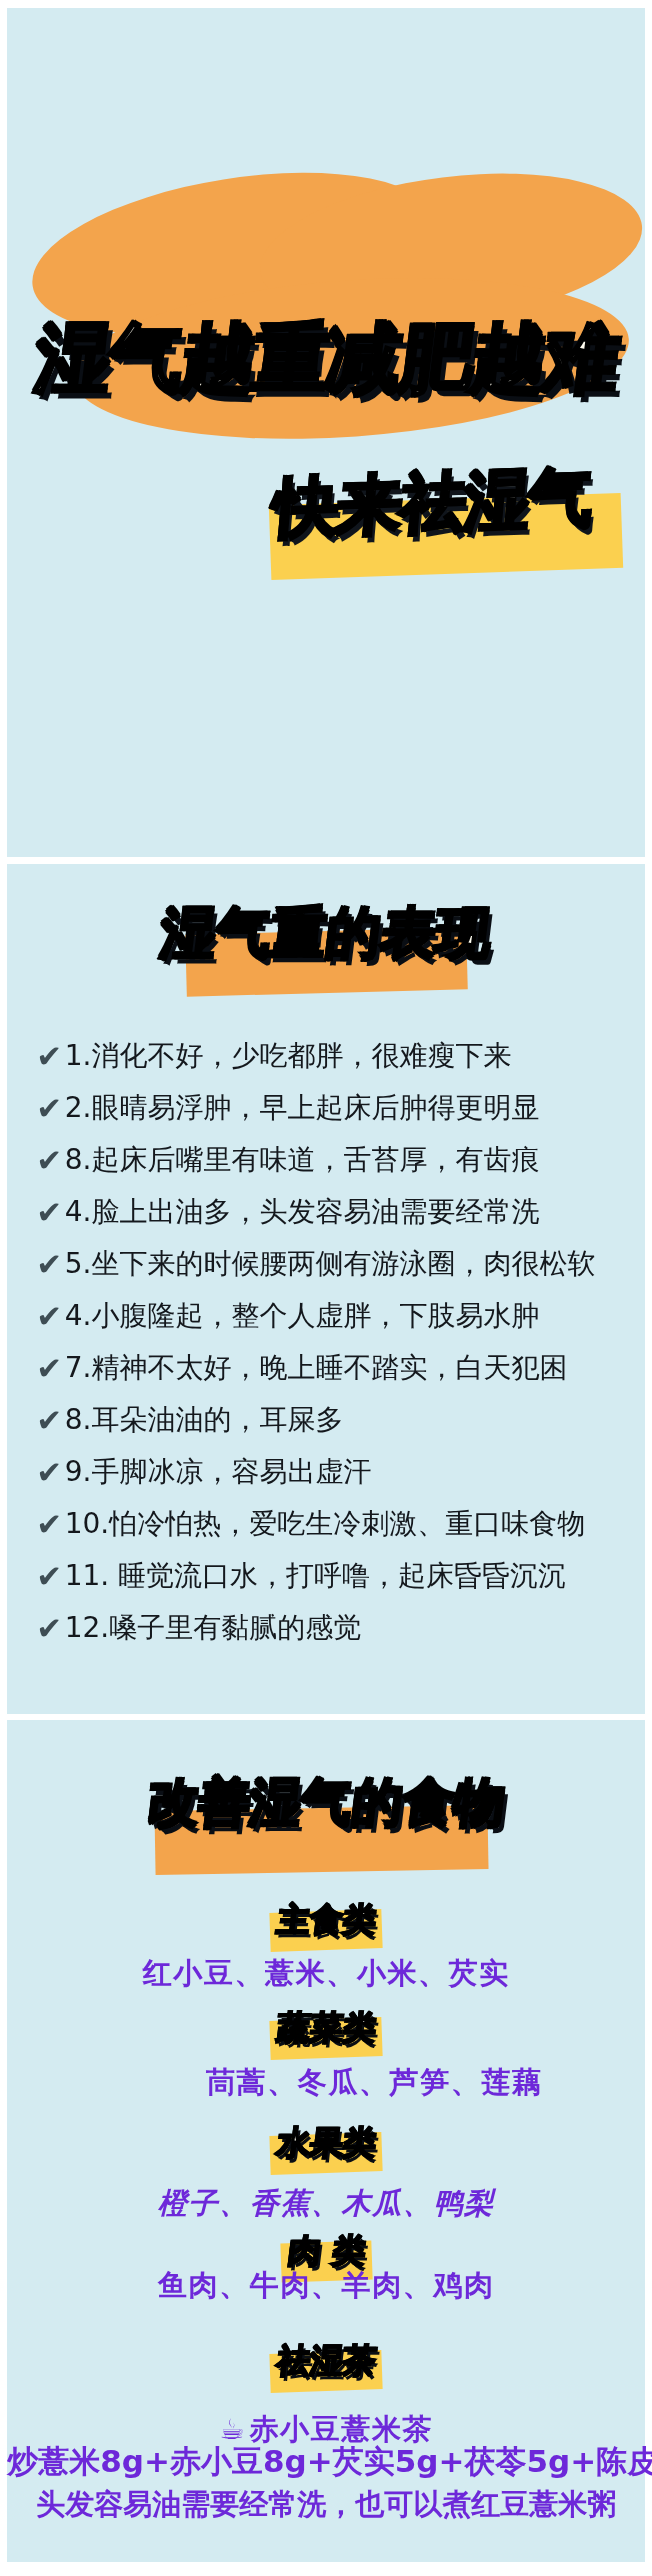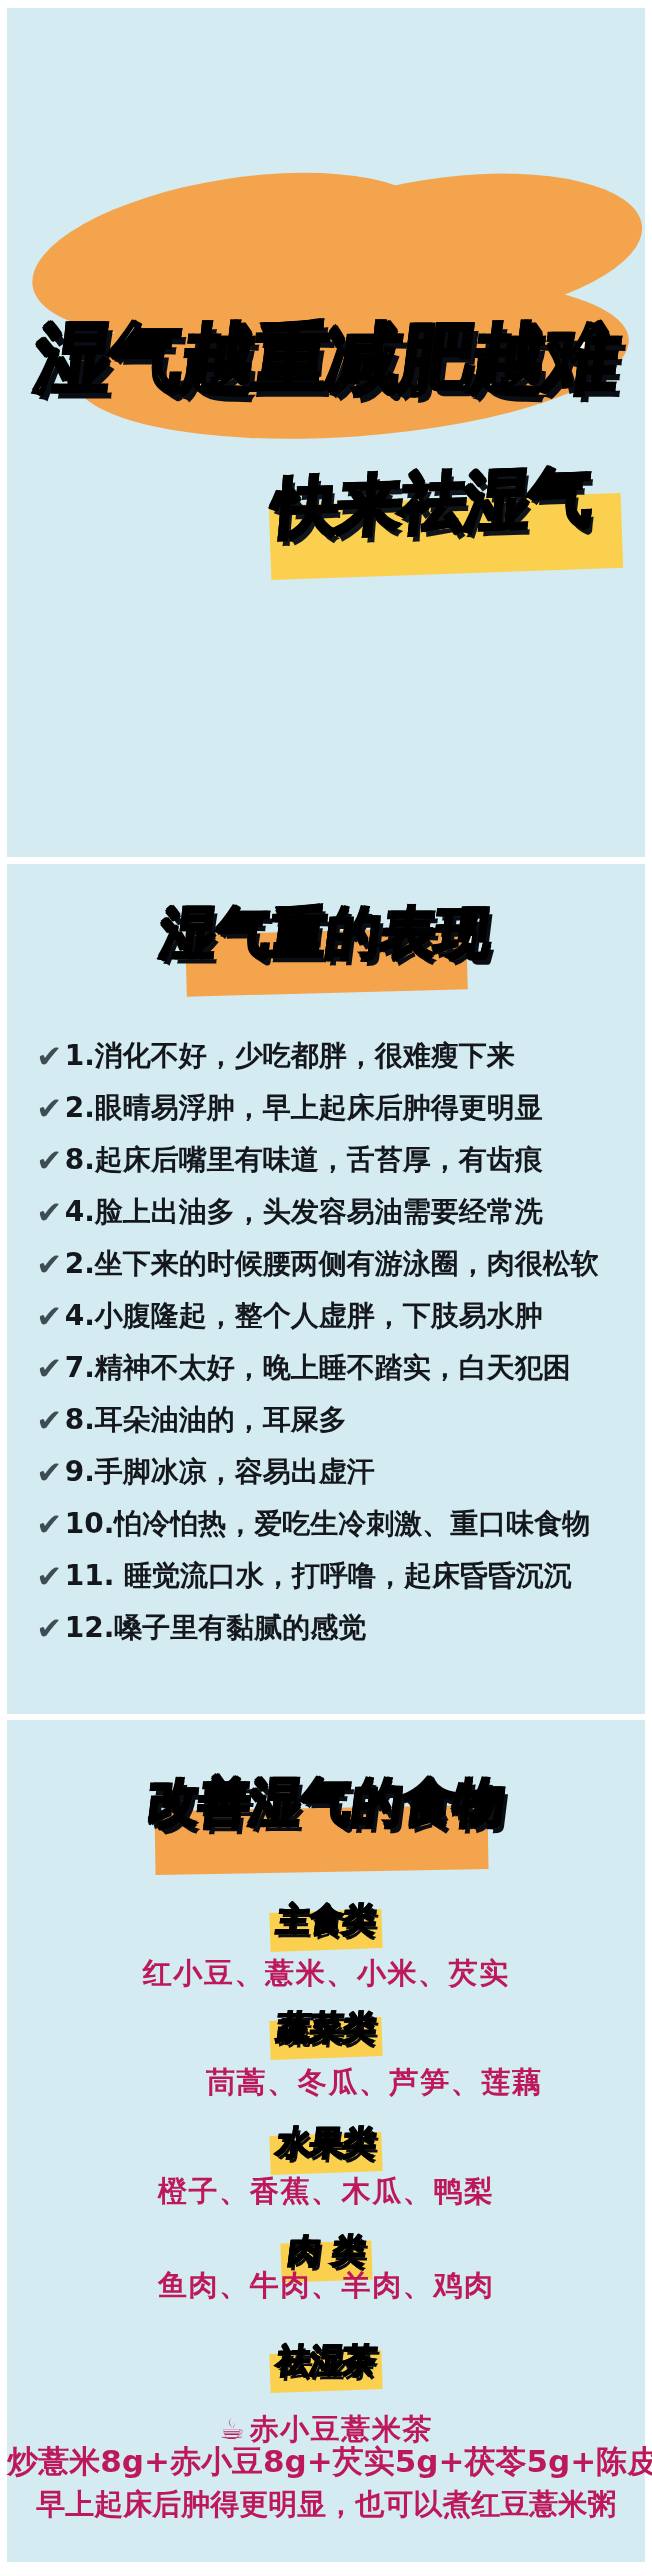--- a/index.html
+++ b/index.html
@@ -35,35 +35,35 @@
   #symptoms-head .sec-hl{width:281px;height:62px;margin-left:-140px;top:34px;transform:rotate(-1.5deg);}
   #symptoms-head .sec-text{font-size:55px;}
   #foods-head{top:49px;}
   #foods-head .sec-hl{width:333px;height:64px;margin-left:-171px;top:39px;transform:rotate(-1deg);}
   #foods-head .sec-text{font-size:51px;}
 
   
   #symptom-list{position:absolute;top:166px;left:29px;right:13px;}
   .sym-row{display:flex;align-items:center;height:52px;white-space:nowrap;}
   .check{font-size:31px;color:#3e4d54;font-weight:700;margin-right:2.4px;flex:0 0 auto;}
-  .sym-text{font-size:28px;font-weight:700;color:#14181d;letter-spacing:0px;}
+  .sym-text{font-size:28px;font-weight:400;color:#14181d;letter-spacing:0px;}
 
   
   .food-block{position:absolute;left:0;width:100%;text-align:center;}
   .cat-wrap{position:relative;display:inline-block;}
   .cat-hl{position:absolute;left:-6.5px;right:-6.5px;top:13px;bottom:-6.5px;background:#fbd04f;
     transform:rotate(-2deg);z-index:0;}
   .cat-text{position:relative;z-index:1;font-size:33px;font-weight:800;color:#fffdf0;
     -webkit-text-stroke:2px #000;white-space:nowrap;
     text-shadow:3.3px 4.1px 0 #0a0e14,-0.8px -0.8px 0 #000,0.8px -0.8px 0 #000,-0.8px 0.8px 0 #000,0.8px 0.8px 0 #000;
     display:inline-block;transform:skewX(-7deg);}
-  .food-line{font-size:29px;font-weight:700;color:#be185d;letter-spacing:1.6px;white-space:nowrap;}
+  .food-line{font-size:29px;font-weight:700;color:#6d28d9;letter-spacing:1.6px;white-space:nowrap;}
   #cat-0{top:178px;} #list-0{top:234px;}
   #cat-1{top:286px;} #list-1{top:343px;margin-left:48px;}
-  #cat-2{top:401px;} #list-2{top:452px;}
+  #cat-2{top:401px;} #list-2{top:464px;font-style:italic;}
   #cat-3{top:509px;} #list-3{top:546px;}
   #tea-label{top:619px;}
   #tea-name{top:690px;font-size:29px;text-align:center;}
   #tea-recipe{top:721px;font-size:31px;letter-spacing:0;}
   #tea-note{top:765px;font-size:29px;letter-spacing:0;}
   .tea-icon{font-size:28px;margin-right:3.3px;}
 </style>
 </head>
 <body>
 
@@ -101,21 +101,21 @@
       <div class="sym-row">
           <span class="check">✔</span>
           <span class="sym-text">8.起床后嘴里有味道，舌苔厚，有齿痕</span>
         </div>
       <div class="sym-row">
           <span class="check">✔</span>
           <span class="sym-text">4.脸上出油多，头发容易油需要经常洗</span>
         </div>
       <div class="sym-row">
           <span class="check">✔</span>
-          <span class="sym-text">2.坐下来的时候腰两侧有游泳圈，肉很松软</span>
+          <span class="sym-text">5.坐下来的时候腰两侧有游泳圈，肉很松软</span>
         </div>
       <div class="sym-row">
           <span class="check">✔</span>
           <span class="sym-text">4.小腹隆起，整个人虚胖，下肢易水肿</span>
         </div>
       <div class="sym-row">
           <span class="check">✔</span>
           <span class="sym-text">7.精神不太好，晚上睡不踏实，白天犯困</span>
         </div>
       <div class="sym-row">
@@ -167,17 +167,17 @@
     </div>
     <div class="food-block food-line" id="list-3">鱼肉、牛肉、羊肉、鸡肉</div>
 
     <div class="food-block" id="tea-label">
       <span class="cat-wrap"><span class="cat-hl"></span><span class="cat-text">祛湿茶</span></span>
     </div>
     <div class="food-block food-line" id="tea-name">
       <span class="tea-icon">☕</span><span>赤小豆薏米茶</span>
     </div>
     <div class="food-block food-line" id="tea-recipe">炒薏米8g+赤小豆8g+芡实5g+茯苓5g+陈皮3g</div>
-    <div class="food-block food-line" id="tea-note">早上起床后肿得更明显，也可以煮红豆薏米粥</div>
+    <div class="food-block food-line" id="tea-note">头发容易油需要经常洗，也可以煮红豆薏米粥</div>
   </section>
 
 </div>
 
 
 </body></html>

